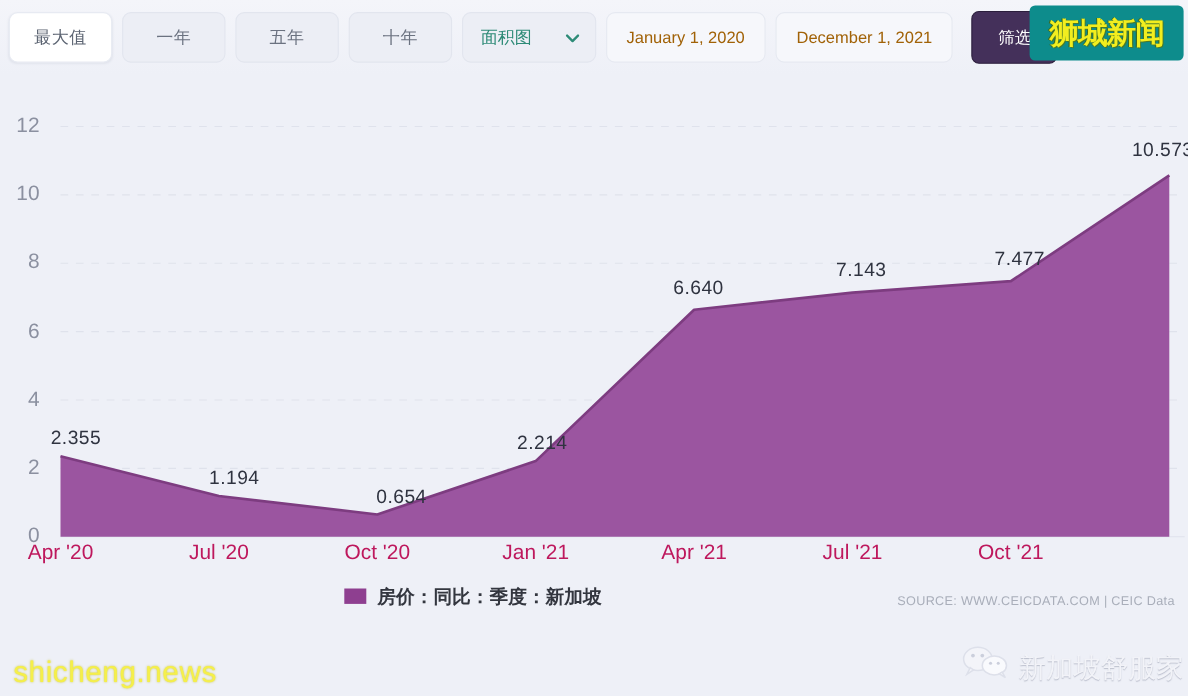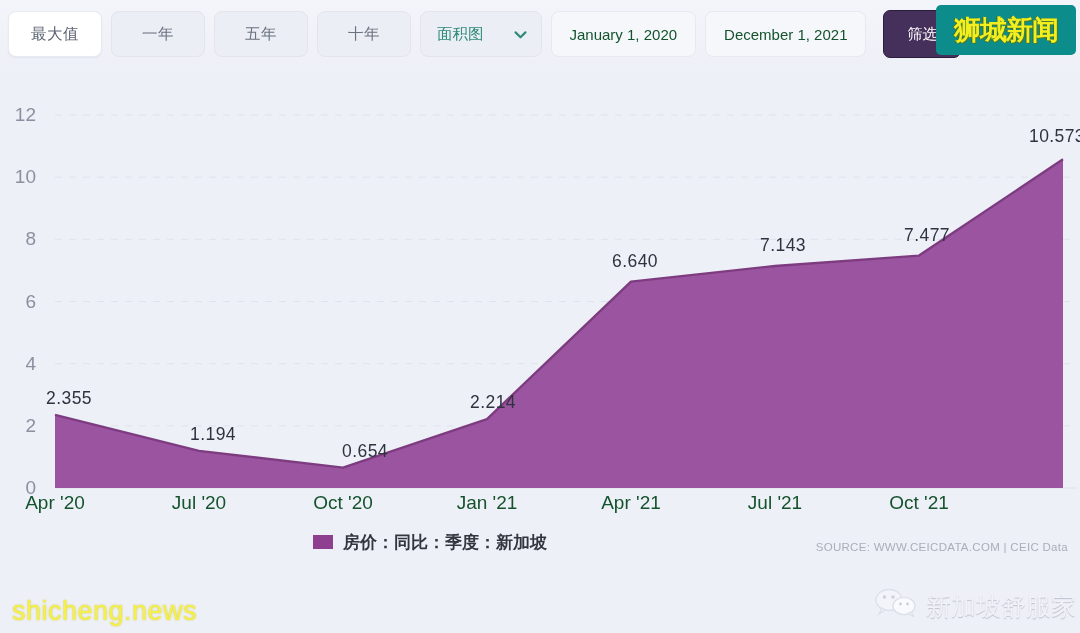--- a/index.html
+++ b/index.html
@@ -66,21 +66,21 @@
     cursor: pointer;
     flex: none;
   }
   .chev { display: flex; align-items: center; }
 
   .tdate {
     height: 46px;
     border-radius: 8px;
     border: 1px solid #e6e9f1;
     background: #f6f7fb;
-    color: #14532d;
+    color: #a16207;
     font-size: 15px;
     display: flex;
     align-items: center;
     padding: 0 18px;
     cursor: pointer;
     flex: none;
   }
 
   #filter-button {
     height: 48px;
@@ -140,21 +140,21 @@
     text-align: right;
     font-size: 19px;
     color: #8b90a0;
     transform: translateY(-50%);
   }
 
   .xlabel {
     position: absolute;
     top: 424px;
     font-size: 19px;
-    color: #14532d;
+    color: #be185d;
     transform: translateX(-50%);
     white-space: nowrap;
   }
 
   .dlabel {
     position: absolute;
     font-size: 17.5px;
     color: #2f3340;
     transform: translate(-50%, -100%);
     white-space: nowrap;

